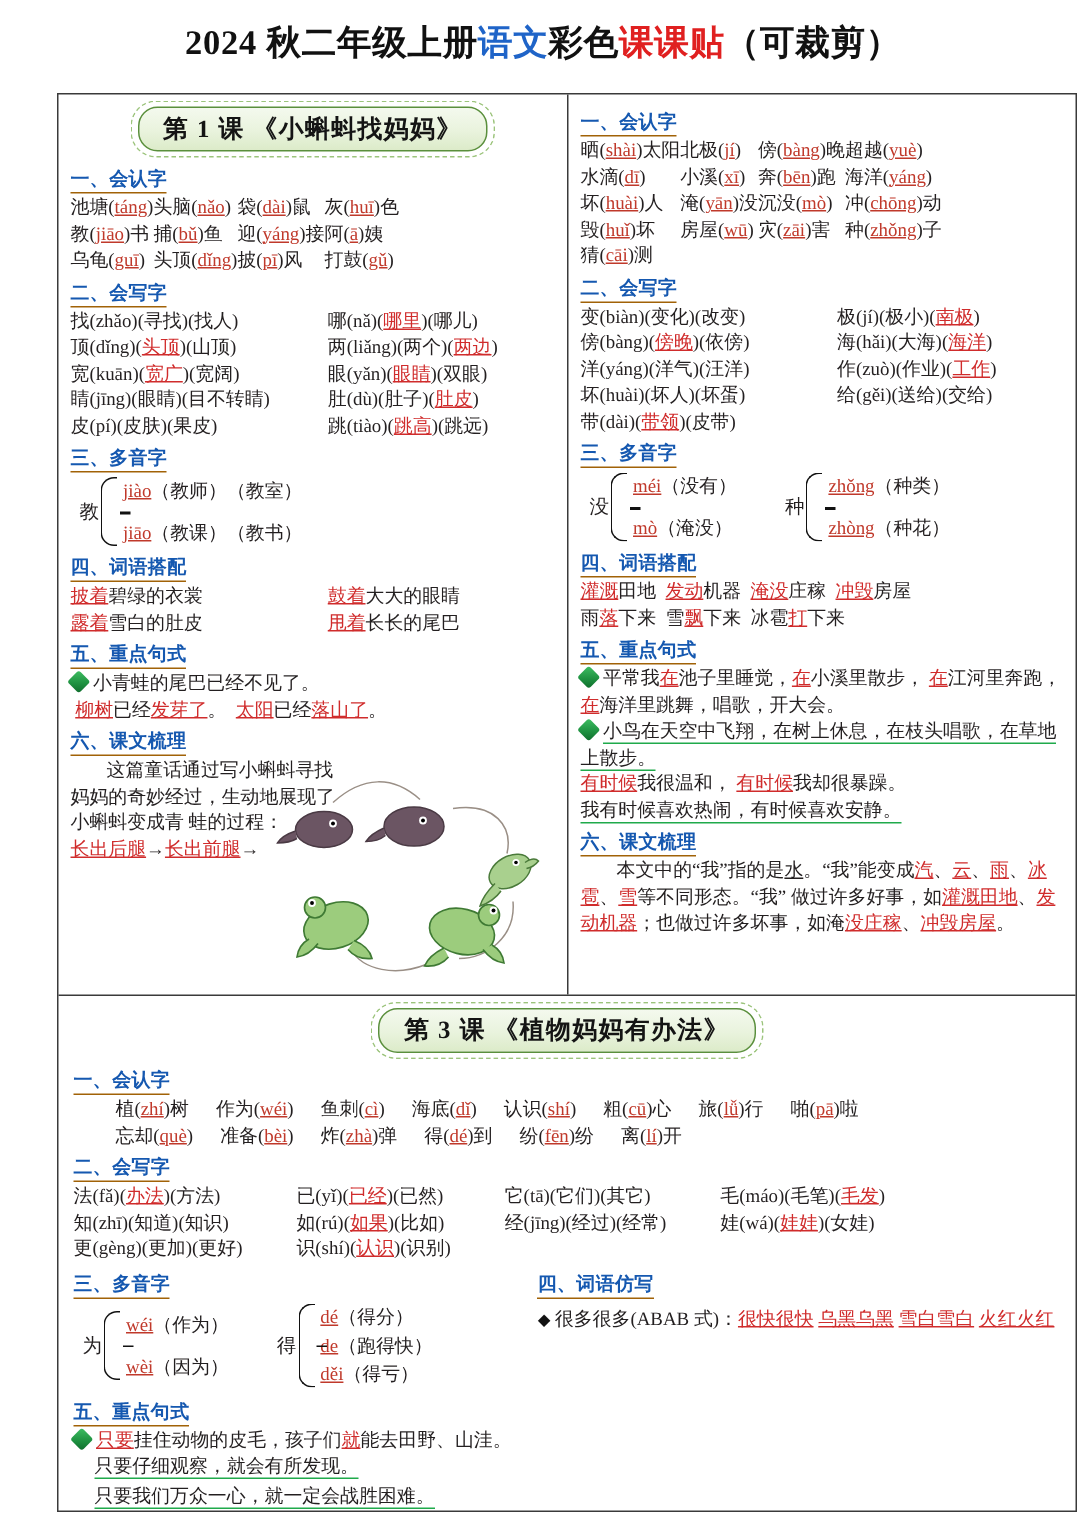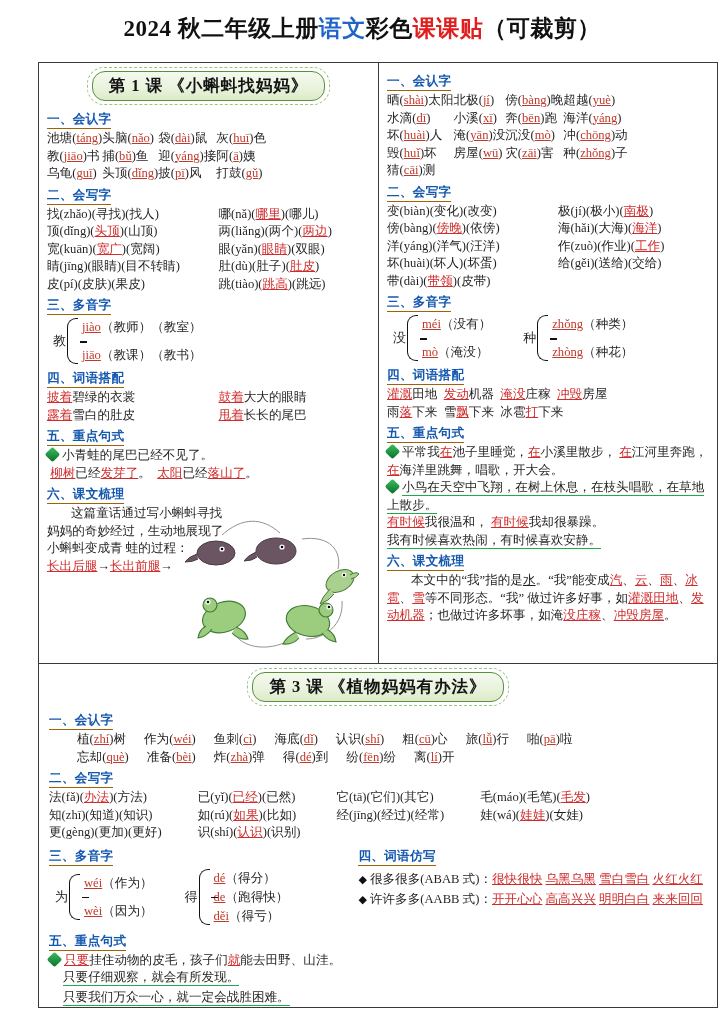--- a/index.html
+++ b/index.html
@@ -375,21 +375,20 @@
                 <div class="poly-row"><span class="py">de</span>（跑得快）</div>
                 <div class="poly-row"><span class="py">děi</span>（得亏）</div>
               </div>
             </div>
           </div>
         </div>
 
         <div>
           <div class="sec">四、词语仿写</div>
           <div class="ln" style="margin-top:4px"><span class="dia">◆</span><span>很多很多(ABAB 式)：</span><span class="rdu">很快很快</span>&nbsp;<span class="rdu">乌黑乌黑</span>&nbsp;<span class="rdu">雪白雪白</span>&nbsp;<span class="rdu">火红火红</span></div>
-          <div class="ln" style="margin-top:3px"><span class="dia">◆</span><span>许许多多(AABB 式)：</span><span class="rdu">开开心心</span>&nbsp;<span class="rdu">高高兴兴</span>&nbsp;<span class="rdu">明明白白</span>&nbsp;<span class="rdu">来来回回</span></div>
         </div>
       </div>
 
       <div class="sec" style="margin-top:6px">五、重点句式</div>
       <div class="ln"><span class="gem"></span><span class="rdu">只要</span>挂住动物的皮毛，孩子们<span class="rdu">就</span>能去田野、山洼。</div>
       <div class="ln" style="margin-left:14px"><span class="gu">只要仔细观察，就会有所发现。</span></div>
       <div class="ln" style="margin-left:14px;margin-top:2px"><span class="gu">只要我们万众一心，就一定会战胜困难。</span></div>
     </div>
   </div>
 </div>

